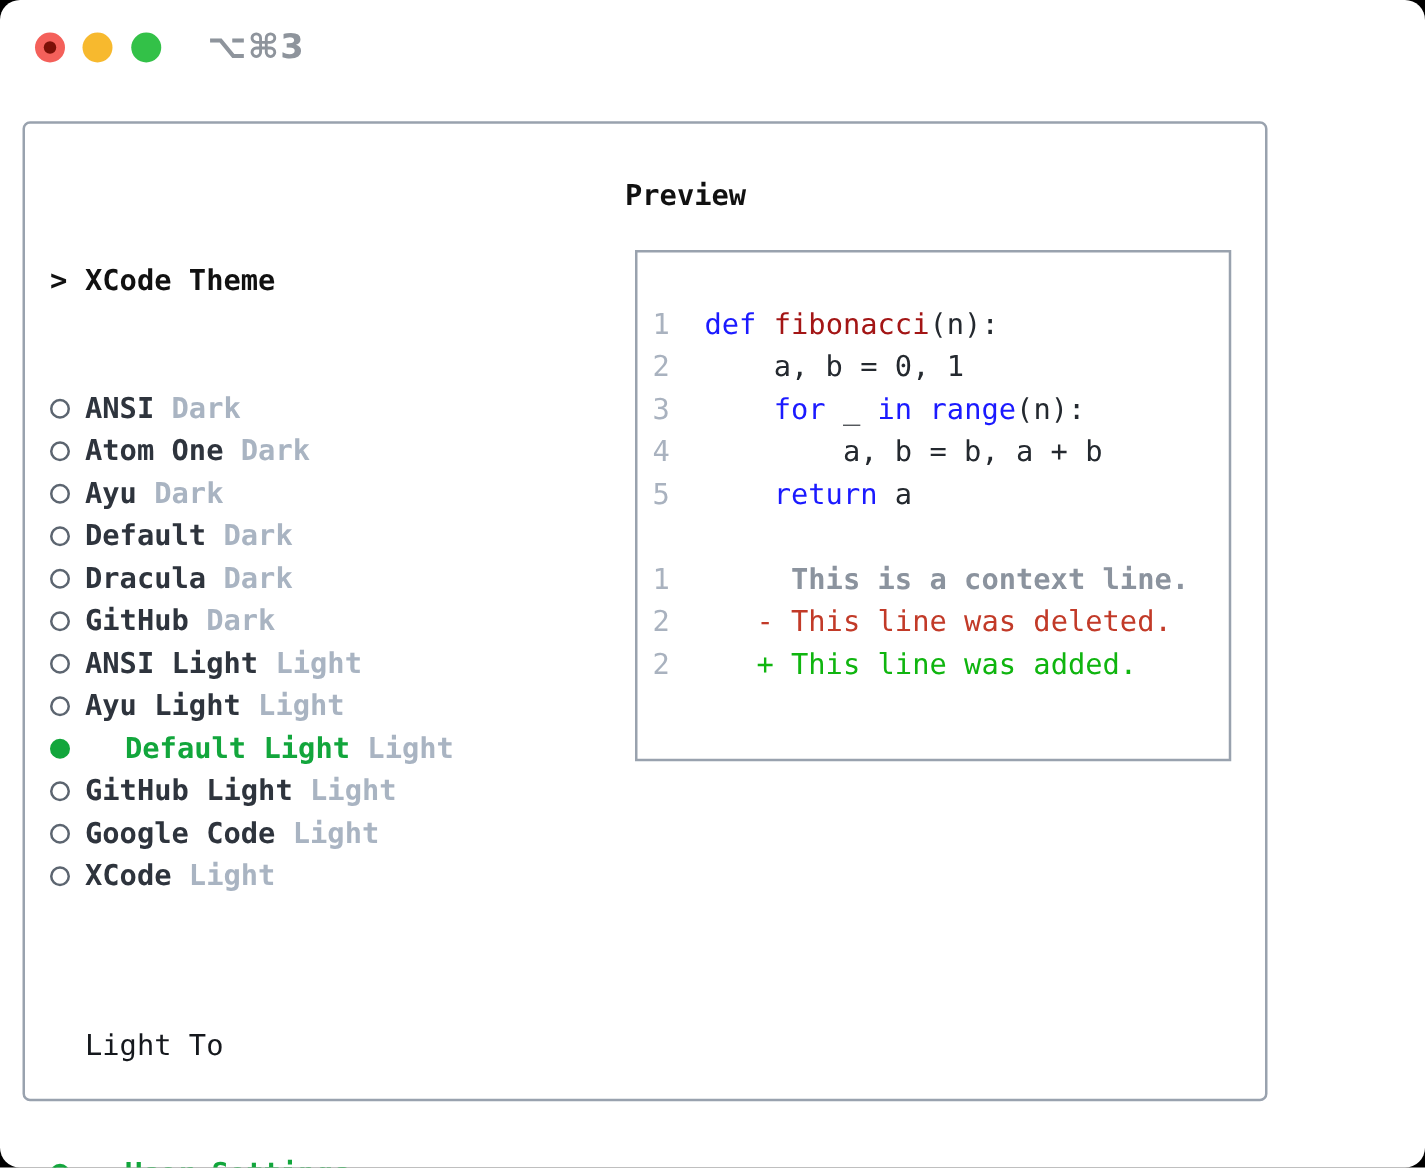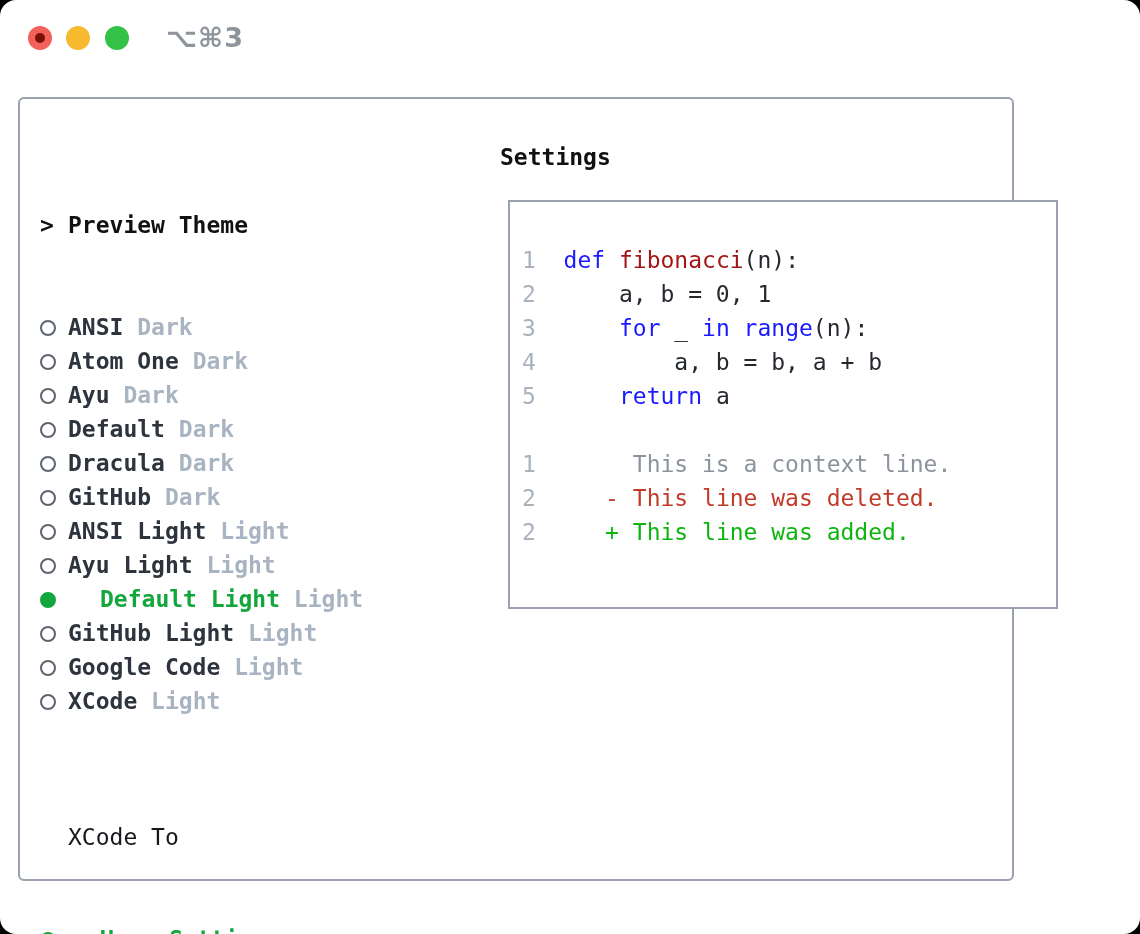--- a/index.html
+++ b/index.html
@@ -44,57 +44,57 @@
   .theme-name { color:var(--name-dark); }
   .theme-name.selected { color:var(--accent-green);margin-left:32px; }
   .variant { color:var(--muted-gray); }
   .apply-title-row { margin-top:34px; color:#15181d; }
   .theme-row, .apply-row { cursor:pointer;font-weight:bold; }
 
   
   .preview-title { position:absolute; left:480px; top:41px;
                    font-size:23px; line-height:34px; font-weight:700;
                    color:var(--title-black); }
-  .preview-box { position:absolute; left:488px; top:101px; width:550px; height:409px;
+  .preview-box { position:absolute; left:488px; top:101px; width:477px; height:409px;
                  border:2px solid var(--border-gray); background:#fff; overflow:hidden; }
   .preview-box pre { margin:0; padding:41px 0 0 12px;
                      font-family:"DejaVu Sans Mono", monospace;
                      font-size:23px; line-height:34px; }
   .code-line { height:34px; white-space:pre; }
   .seg-lineno { color:var(--lineno-gray); }
   .seg-plain  { color:var(--text-dark); }
   .seg-kw     { color:var(--keyword-blue); }
   .seg-fn     { color:var(--function-red); }
-  .seg-ctx    { color:var(--context-gray); }
+  .seg-ctx    { color:var(--context-gray);font-weight:bold; }
   .seg-del    { color:var(--deleted-red);margin-top:35px; }
   .seg-add    { color:var(--added-green); }
 </style>
 </head>
 <body>
 
 <div class="window">
 
   <div class="titlebar">
     <span class="light red">
         <span class="dot"></span>
       </span>
     <span class="light yellow"></span>
     <span class="light green"></span>
     <span class="shortcut">⌥⌘3</span>
   </div>
 
   <div class="panel">
 
     <div class="left-col">
-      <div class="row title-row"><span class="prefix caret">&gt;</span><span class="panel-title">Preview Theme</span></div>
+      <div class="row title-row"><span class="prefix caret">&gt;</span><span class="panel-title">XCode Theme</span></div>
       <div id="theme-list"><div class="row theme-row"><span class="prefix"><span class="radio"></span></span><span class="theme-name">ANSI</span><span class="variant"> Dark</span></div><div class="row theme-row"><span class="prefix"><span class="radio"></span></span><span class="theme-name">Atom One</span><span class="variant"> Dark</span></div><div class="row theme-row"><span class="prefix"><span class="radio"></span></span><span class="theme-name">Ayu</span><span class="variant"> Dark</span></div><div class="row theme-row"><span class="prefix"><span class="radio"></span></span><span class="theme-name">Default</span><span class="variant"> Dark</span></div><div class="row theme-row"><span class="prefix"><span class="radio"></span></span><span class="theme-name">Dracula</span><span class="variant"> Dark</span></div><div class="row theme-row"><span class="prefix"><span class="radio"></span></span><span class="theme-name">GitHub</span><span class="variant"> Dark</span></div><div class="row theme-row"><span class="prefix"><span class="radio"></span></span><span class="theme-name">ANSI Light</span><span class="variant"> Light</span></div><div class="row theme-row"><span class="prefix"><span class="radio"></span></span><span class="theme-name">Ayu Light</span><span class="variant"> Light</span></div><div class="row theme-row"><span class="prefix"><span class="radio selected"></span></span><span class="theme-name selected">Default Light</span><span class="variant"> Light</span></div><div class="row theme-row"><span class="prefix"><span class="radio"></span></span><span class="theme-name">GitHub Light</span><span class="variant"> Light</span></div><div class="row theme-row"><span class="prefix"><span class="radio"></span></span><span class="theme-name">Google Code</span><span class="variant"> Light</span></div><div class="row theme-row"><span class="prefix"><span class="radio"></span></span><span class="theme-name">XCode</span><span class="variant"> Light</span></div></div>
-      <div class="row apply-title-row"><span class="prefix"></span><span>XCode To</span></div>
+      <div class="row apply-title-row"><span class="prefix"></span><span>Light To</span></div>
       <div id="apply-list"><div class="row apply-row"><span class="prefix"><span class="radio selected"></span></span><span class="theme-name selected">User Settings</span></div></div>
       
     </div>
 
-    <div class="preview-title">Settings</div>
+    <div class="preview-title">Preview</div>
     <div class="preview-box">
       <pre id="preview-code"><div class="code-line"><span class="seg-lineno">1</span><span class="seg-plain">  </span><span class="seg-kw">def</span><span class="seg-plain"> </span><span class="seg-fn">fibonacci</span><span class="seg-plain">(n):</span></div><div class="code-line"><span class="seg-lineno">2</span><span class="seg-plain">      a, b = 0, 1</span></div><div class="code-line"><span class="seg-lineno">3</span><span class="seg-plain">      </span><span class="seg-kw">for</span><span class="seg-plain"> _ </span><span class="seg-kw">in</span><span class="seg-plain"> </span><span class="seg-kw">range</span><span class="seg-plain">(n):</span></div><div class="code-line"><span class="seg-lineno">4</span><span class="seg-plain">          a, b = b, a + b</span></div><div class="code-line"><span class="seg-lineno">5</span><span class="seg-plain">      </span><span class="seg-kw">return</span><span class="seg-plain"> a</span></div><div class="code-line">&nbsp;</div><div class="code-line"><span class="seg-lineno">1</span><span class="seg-ctx">       This is a context line.</span></div><div class="code-line"><span class="seg-lineno">2</span><span class="seg-plain">     </span><span class="seg-del">- This line was deleted.</span></div><div class="code-line"><span class="seg-lineno">2</span><span class="seg-plain">     </span><span class="seg-add">+ This line was added.</span></div></pre>
     </div>
 
   </div>
 </div>
 
 </body></html>

